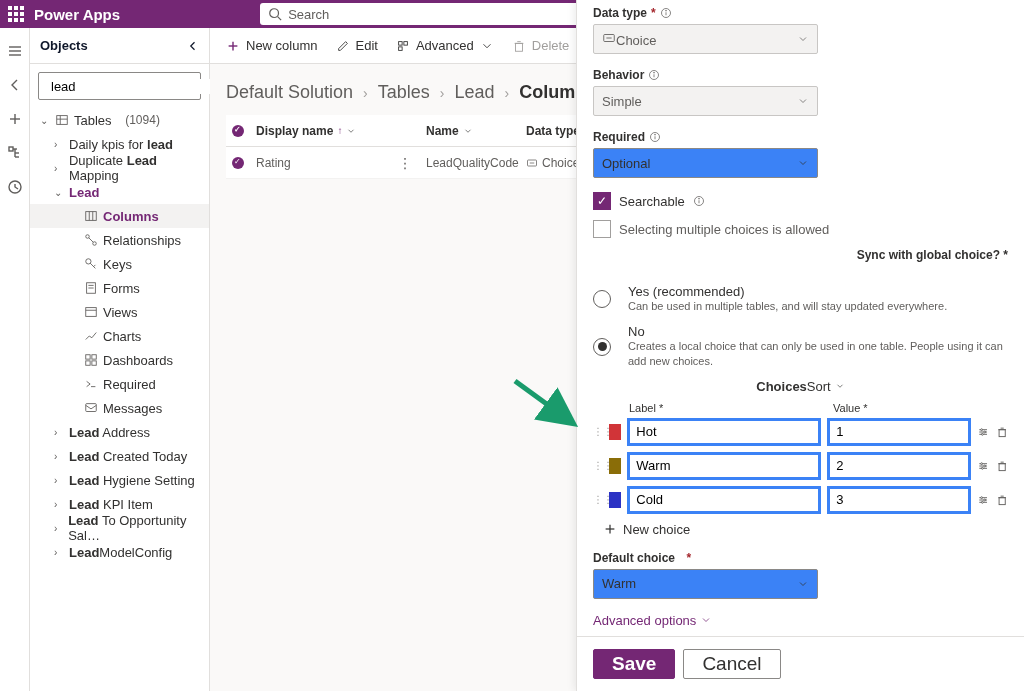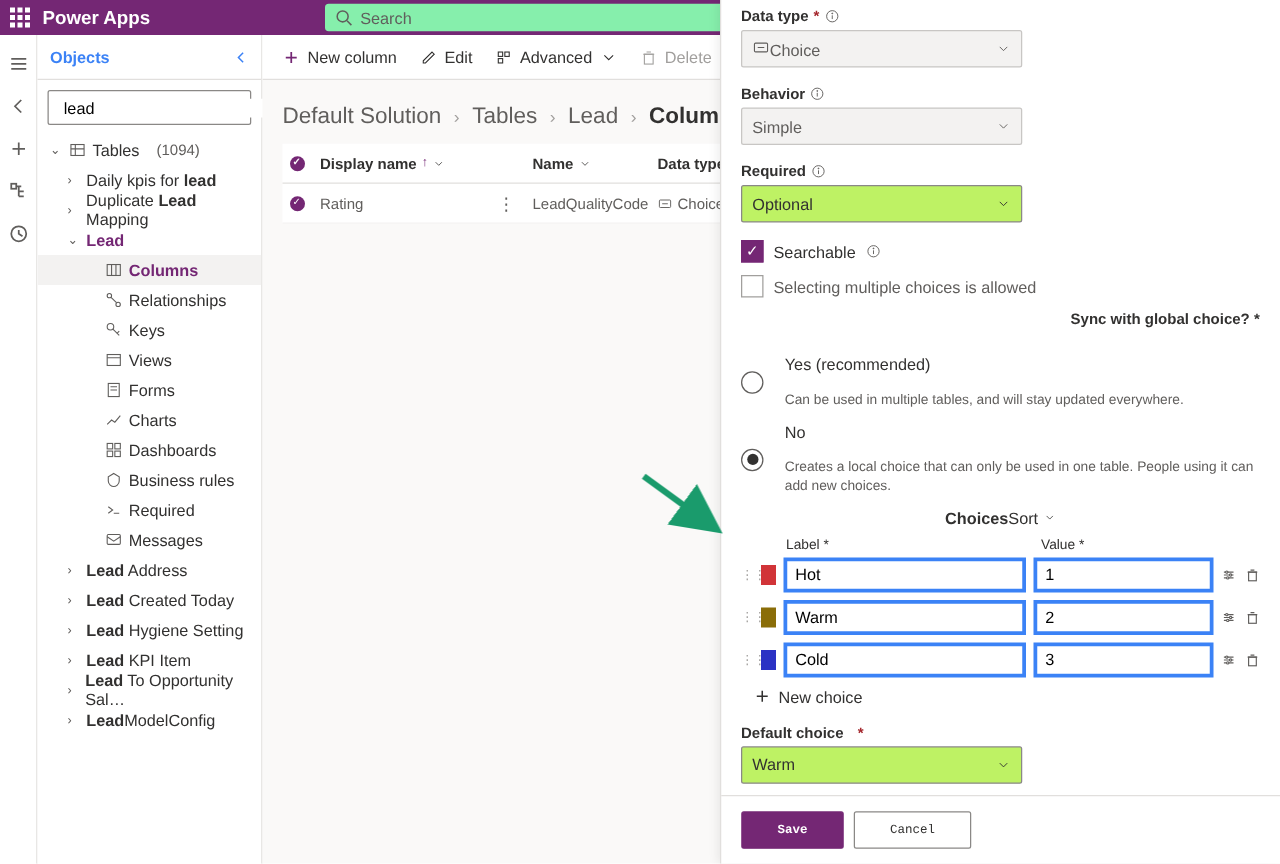--- a/index.html
+++ b/index.html
@@ -3,30 +3,30 @@
 <meta charset="utf-8">
 <style>
 * { box-sizing: border-box; margin: 0; padding: 0; }
 body { font-family: "Segoe UI", -apple-system, sans-serif; font-size: 13px; color: #323130; background: #fff; width: 1024px; height: 691px; overflow: hidden; position: relative; }
 
 
 .header { height: 28px; background: #742774; display: flex; align-items: center; padding: 0 8px; color: #fff; gap: 10px; }
 .header .waffle { width: 16px; height: 16px; display: grid; grid-template-columns: repeat(3,4px); gap: 2px; }
 .header .waffle span { background: #fff; width: 4px; height: 4px; }
 .header .brand { font-weight: 600; font-size: 15px; }
-.header .search { margin-left: 130px; background: #86efac; border-radius: 3px; height: 22px; width: 330px; display: flex; align-items: center; padding: 0 8px; color: #605e5c; gap: 6px; }
+.header .search { margin-left: 130px; background: #ffffff; border-radius: 3px; height: 22px; width: 330px; display: flex; align-items: center; padding: 0 8px; color: #605e5c; gap: 6px; }
 .header .search svg { width: 14px; height: 14px; }
 
 
 .rail { position: absolute; left: 0; top: 28px; bottom: 0; width: 30px; border-right: 1px solid #e1dfdd; background: #fff; display: flex; flex-direction: column; align-items: center; padding-top: 15px; gap: 18px; color: #605e5c; }
 .rail svg { width: 16px; height: 16px; }
 
 
 .objects { position: absolute; left: 30px; top: 28px; bottom: 0; width: 180px; border-right: 1px solid #e1dfdd; background: #fff; display: flex; flex-direction: column; }
-.objects .panel-head { height: 36px; display: flex; align-items: center; justify-content: space-between; padding: 0 10px; border-bottom: 1px solid #e1dfdd; font-weight: 600; color: #3b82f6; }
+.objects .panel-head { height: 36px; display: flex; align-items: center; justify-content: space-between; padding: 0 10px; border-bottom: 1px solid #e1dfdd; font-weight: 600; color: #0f172a; }
 .objects .search-box { margin: 8px; border: 1px solid #8a8886; border-radius: 2px; height: 28px; display: flex; align-items: center; padding: 0 6px; gap: 6px; }
 .objects .search-box input { border: none; outline: none; flex: 1; font-size: 13px; }
 .tree { flex: 1; overflow-y: auto; font-size: 13px; }
 .tree-item { display: flex; align-items: center; height: 24px; padding-left: 10px; gap: 5px; cursor: pointer; color: #323130; }
 .tree-item.lv1 { padding-left: 24px; }
 .tree-item.lv3 { padding-left: 54px; }
 .tree-item.selected { background: #f3f2f1; color: #742774; }
 .tree-item .label strong { font-weight: 600; }
 .tree-item .label.purple { color: #742774; font-weight: 600; }
 .tree-item .chev { color: #605e5c; font-size: 10px; width: 10px; display: inline-block; }
@@ -52,48 +52,48 @@
 .grid .cell-icon { display: flex; gap: 4px; align-items: center; }
 .grid .menu { color: #605e5c; font-size: 14px; margin-left: auto; margin-right: 8px; }
 
 
 .panel { position: absolute; right: 0; top: 0; bottom: 0; width: 448px; background: #fff; border-left: 1px solid #e1dfdd; display: flex; flex-direction: column; box-shadow: -2px 0 8px rgba(0,0,0,0.08); }
 .panel-body { flex: 1; overflow-y: auto; padding: 6px 16px 12px; }
 .panel .field { margin-bottom: 14px; }
 .panel .label { font-size: 12px; font-weight: 600; color: #323130; margin-bottom: 4px; display: flex; align-items: center; gap: 4px; }
 .panel .label .req { color: #a4262c; }
 .panel .label svg { width: 12px; height: 12px; color: #605e5c; }
-.panel .select, .panel .input { border: 1px solid #8a8886; border-radius: 2px; height: 30px; display: flex; align-items: center; padding: 0 8px; font-size: 13px; background: #bef264; justify-content: space-between; }
+.panel .select, .panel .input { border: 1px solid #8a8886; border-radius: 2px; height: 30px; display: flex; align-items: center; padding: 0 8px; font-size: 13px; background: #3b82f6; justify-content: space-between; }
 .panel .select.disabled, .panel .input.disabled { background: #f3f2f1; color: #605e5c; border-color: #c8c6c4; }
 .panel .select.small { width: 225px; }
 .panel .checkbox { display: flex; align-items: center; gap: 8px; font-size: 13px; margin: 10px 0; }
 .panel .cb { width: 18px; height: 18px; border: 1px solid #323130; display: flex; align-items: center; justify-content: center; font-size: 12px; }
 .panel .cb.checked { background: #742774; border-color: #742774; color: #fff; }
 .panel .sync-head { font-size: 12px; font-weight: 600; margin-top: 6px; margin-bottom: 22px; text-align: right; }
 .panel .radio-opt { display: flex; align-items: center; gap: 17px; margin-bottom: 10px; }
 .panel .radio { width: 18px; height: 18px; border-radius: 50%; border: 1px solid #605e5c; display: flex; align-items: center; justify-content: center; flex-shrink: 0; margin-top: 1px; }
 .panel .radio.sel::after { content: ""; width: 9px; height: 9px; border-radius: 50%; background: #323130; }
 .panel .radio-text .rt { font-size: 13px; }
-.panel .radio-text .rd { font-size: 11px; color: #605e5c; margin-top: 14px; line-height: 1.35; }
+.panel .radio-text .rd { font-size: 11px; color: #605e5c; margin-top: 0; line-height: 1.35; }
 .panel .choices-head { display: flex; justify-content: center; align-items: center; font-size: 13px; font-weight: 600; margin: 8px 0; }
 .panel .choices-head .sort { font-weight: 400; display: flex; gap: 4px; align-items: center; }
 .panel .col-labels { display: flex; font-size: 11px; color: #323130; margin-bottom: 4px; }
 .panel .col-labels .l1 { margin-left: 36px; width: 204px; }
 .panel .col-labels .l2 { width: 148px; }
 .panel .choice-row { display: flex; align-items: center; gap: 6px; margin-bottom: 6px; }
 .panel .choice-row .grip { color: #a19f9d; font-size: 10px; width: 10px; cursor: grab; }
 .panel .choice-row .swatch { width: 16px; height: 16px; }
 .panel .choice-row input { border: 3px solid #3b82f6; height: 28px; padding: 0 6px; font-size: 13px; outline: none; }
 .panel .choice-row .label-in { width: 200px; }
 .panel .choice-row .value-in { width: 144px; }
 .panel .choice-row .ico { width: 16px; height: 16px; color: #605e5c; cursor: pointer; }
 .panel .new-choice { display: flex; align-items: center; gap: 6px; color: #323130; cursor: pointer; font-size: 13px; margin: 8px 0 14px 10px; }
 .panel .adv { color: #742774; font-size: 13px; display: flex; gap: 4px; align-items: center; cursor: pointer; margin: 6px 0 4px; }
 .panel .footer { border-top: 1px solid #e1dfdd; padding: 12px 16px; display: flex; gap: 8px; }
-.panel .btn { height: 30px; padding: 0 28px; border-radius: 2px; font-size: 10px; cursor: pointer; border: 1px solid #8a8886; background: #fff; display: flex; align-items: center; font-family: Liberation Mono, monospace; }
+.panel .btn { height: 30px; padding: 0 18px; border-radius: 2px; font-size: 19px; cursor: pointer; border: 1px solid #8a8886; background: #fff; display: flex; align-items: center; }
 .panel .btn.primary { background: #742774; border-color: #742774; color: #fff; font-weight: 600; }
 
 
 .arrow { position: absolute; left: 510px; top: 376px; width: 70px; height: 55px; pointer-events: none; }
 </style>
 </head>
 <body>
 
 <div class="header">
   <div class="waffle">
@@ -198,53 +198,47 @@
     <div class="tree-item lv3">
         <svg viewBox="0 0 16 16" fill="none" stroke="currentColor">
           <circle cx="5" cy="5" r="3"></circle>
           <line x1="7" y1="7" x2="13" y2="13"></line>
           <line x1="11" y1="11" x2="13" y2="9"></line>
         </svg>
         <span class="label">Keys</span>
       </div>
     <div class="tree-item lv3">
         <svg viewBox="0 0 16 16" fill="none" stroke="currentColor">
-          <rect x="2" y="3" width="12" height="10"></rect>
-          <line x1="2" y1="6" x2="14" y2="6"></line>
-        </svg>
-        <span class="label">Views</span>
-      </div>
-    <div class="tree-item lv3">
-        <svg viewBox="0 0 16 16" fill="none" stroke="currentColor">
           <rect x="3" y="2" width="10" height="12"></rect>
           <line x1="5" y1="5" x2="11" y2="5"></line>
           <line x1="5" y1="8" x2="11" y2="8"></line>
         </svg>
         <span class="label">Forms</span>
+      </div>
+    <div class="tree-item lv3">
+        <svg viewBox="0 0 16 16" fill="none" stroke="currentColor">
+          <rect x="2" y="3" width="12" height="10"></rect>
+          <line x1="2" y1="6" x2="14" y2="6"></line>
+        </svg>
+        <span class="label">Views</span>
       </div>
     <div class="tree-item lv3">
         <svg viewBox="0 0 16 16" fill="none" stroke="currentColor">
           <polyline points="2,12 6,8 9,10 14,4"></polyline>
         </svg>
         <span class="label">Charts</span>
       </div>
     <div class="tree-item lv3">
         <svg viewBox="0 0 16 16" fill="none" stroke="currentColor">
           <rect x="2" y="2" width="5" height="5"></rect>
           <rect x="9" y="2" width="5" height="5"></rect>
           <rect x="2" y="9" width="5" height="5"></rect>
           <rect x="9" y="9" width="5" height="5"></rect>
         </svg>
         <span class="label">Dashboards</span>
-      </div>
-    <div class="tree-item lv3">
-        <svg viewBox="0 0 16 16" fill="none" stroke="currentColor">
-          <path d="M8 2l5 3v4c0 3-3 5-5 5s-5-2-5-5V5z"></path>
-        </svg>
-        <span class="label">Business rules</span>
       </div>
     <div class="tree-item lv3">
         <svg viewBox="0 0 16 16" fill="none" stroke="currentColor">
           <polyline points="3,5 7,8 3,11"></polyline>
           <line x1="8" y1="11" x2="13" y2="11"></line>
         </svg>
         <span class="label">Required</span>
       </div>
     <div class="tree-item lv3">
         <svg viewBox="0 0 16 16" fill="none" stroke="currentColor">

